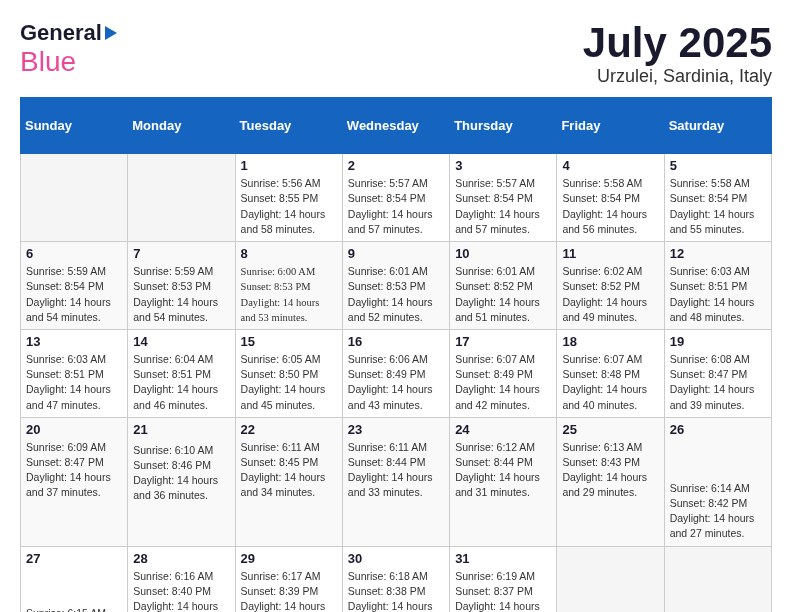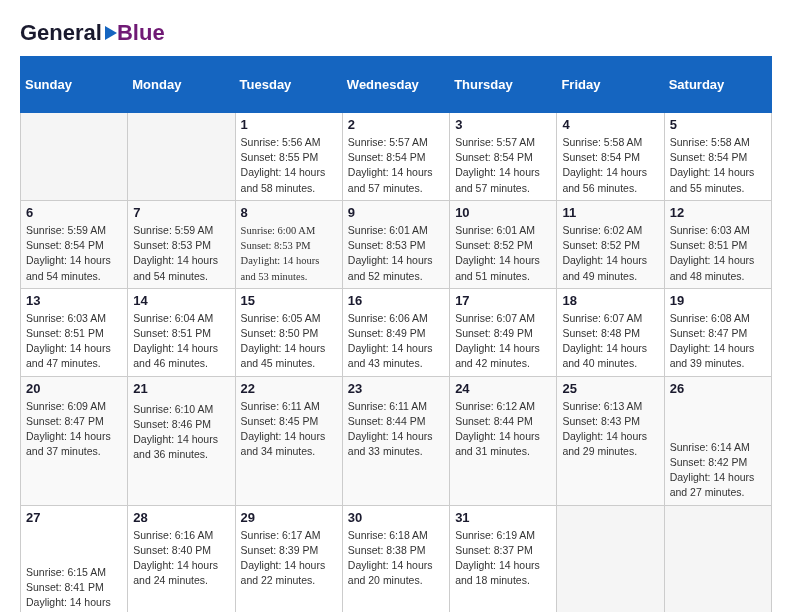--- a/index.html
+++ b/index.html
@@ -68,21 +68,21 @@
       line-height: 1.45;
     }
     .empty-cell {
       background: #f0f0f0;
     }
     tbody tr td.empty-cell {
       background: #f5f5f5;
     }
     .logo-wrapper {
       display: flex;
-      flex-direction: row;
+      flex-direction: column;
     }
     .logo-line1 {
       display: flex;
       align-items: center;
     }
     .logo-line2 {
       display: flex;
       align-items: center;
     }
     .triangle-right {
@@ -99,22 +99,26 @@
 </head>
 <body>
 
 <div class="header-area">
   <div class="logo-wrapper">
     <div class="logo-line1">
       <span style="font-size:22px;font-weight:bold;color:#1a1a2e;">General</span>
       <span class="triangle-right"></span>
     </div>
     <div class="logo-line2">
-      <span style="font-size:22px;font-weight:bold;color:#701a75;">Blue</span>
+      <span style="font-size:28px;font-weight:normal;color:#ec4899;">Blue</span>
     </div>
+  </div>
+  <div class="title-area">
+    <div class="month-title">July 2025</div>
+    <div class="location-title">Urzulei, Sardinia, Italy</div>
   </div>
 </div>
 
 <table>
   <thead>
     <tr>
     <th>Sunday</th>
         <th>Monday</th>
         <th>Tuesday</th>
         <th>Wednesday</th>

